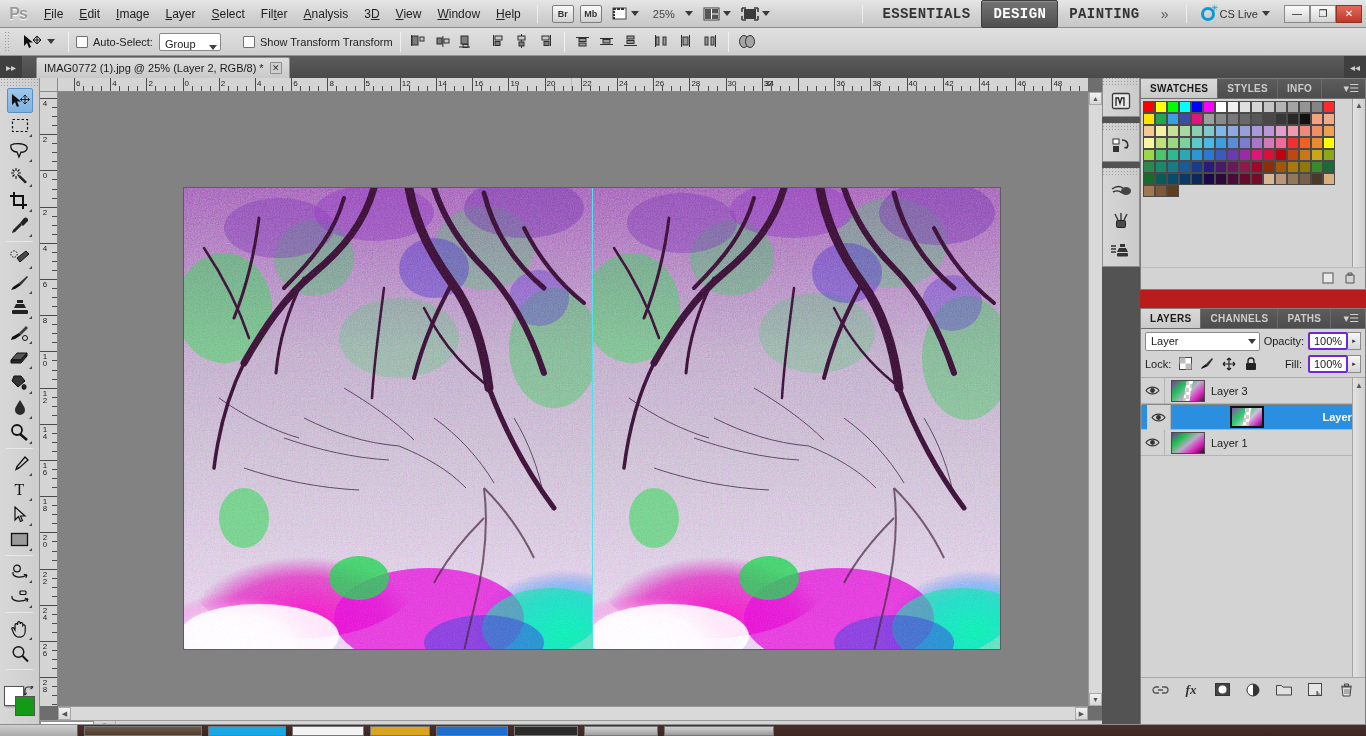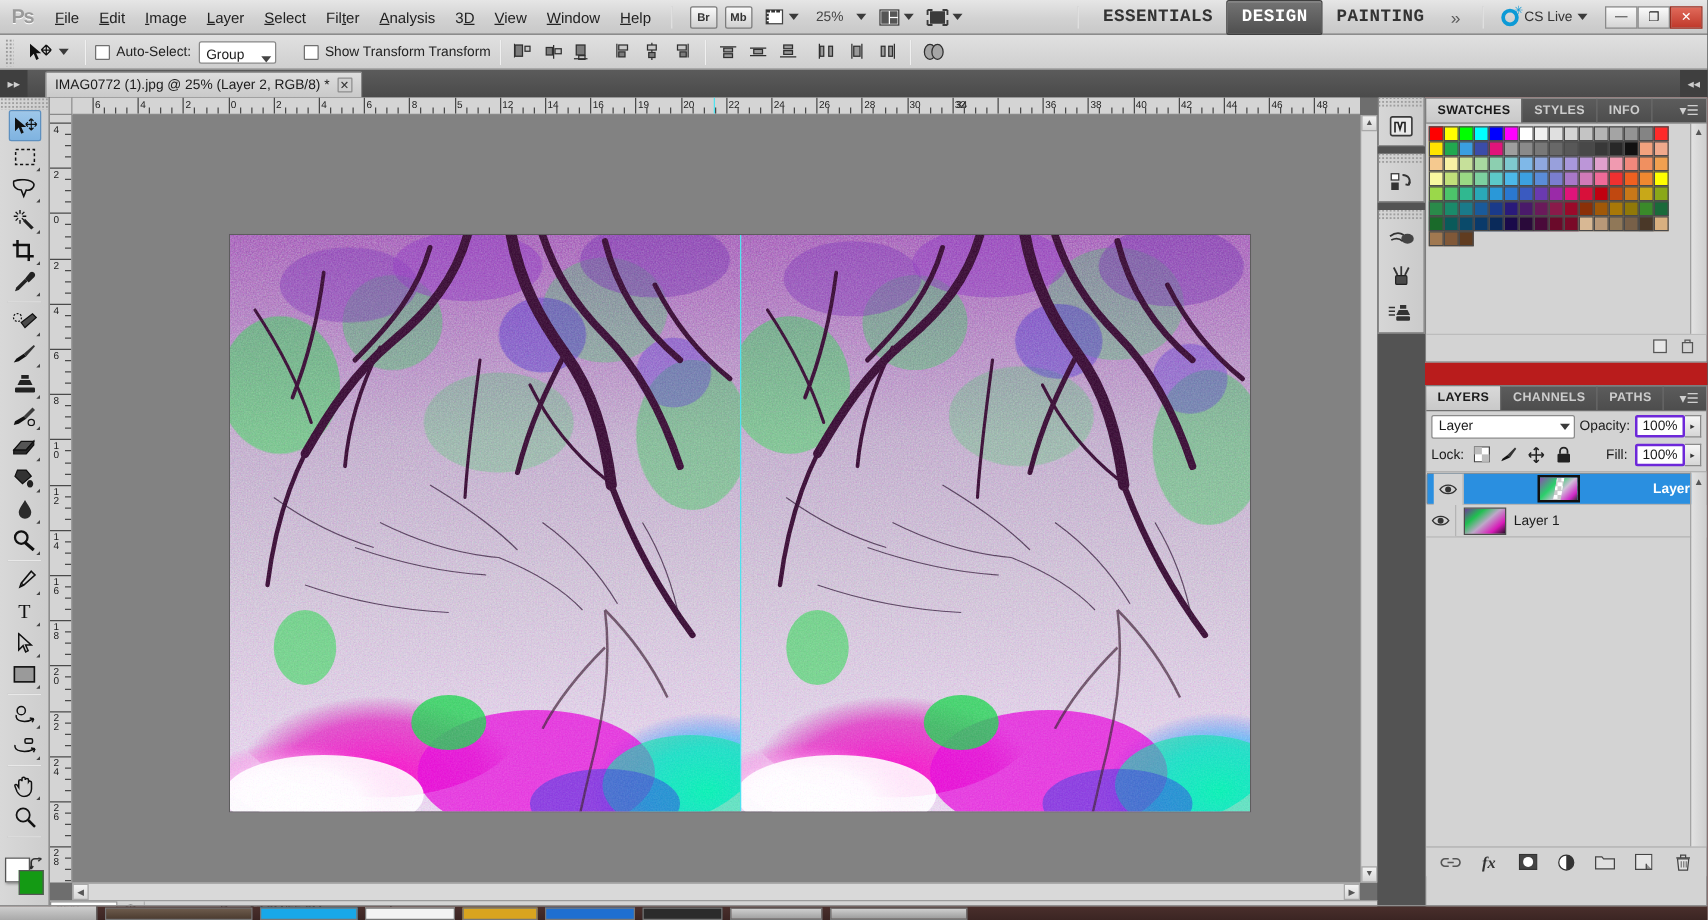--- a/index.html
+++ b/index.html
@@ -1332,20 +1332,32 @@
           </svg>
         </div>
         <span class="op-label" style="margin-left:auto">Fill:</span>
         <div style="display:flex">
           <div class="num-field">100%</div>
           <div class="spin">▸</div>
         </div>
       </div>
 
       <div class="laylist" id="laylist" style="height:300px">
+        <div class="layrow">
+            <div class="eye">
+              <svg width="15" height="11" viewBox="0 0 15 11">
+                <path d="M1,5.5 C4,1 11,1 14,5.5 C11,10 4,10 1,5.5 Z" fill="none" stroke="#333" stroke-width="1.1"></path>
+                <circle cx="7.5" cy="5.5" r="2.4" fill="#333"></circle>
+              </svg>
+            </div>
+            <div class="thumb" style="background: repeating-conic-gradient(rgb(255, 255, 255) 0%, rgb(255, 255, 255) 25%, rgb(204, 204, 204) 0%, rgb(204, 204, 204) 50%) 0px 0px / 7px 7px;">
+              <div style="position: absolute; inset: 0px; background: linear-gradient(135deg, rgb(122, 63, 158), rgb(34, 194, 90) 30%, rgb(192, 176, 204) 55%, rgb(224, 32, 192) 80%, rgb(42, 42, 42)); mask-image: linear-gradient(100deg, rgb(0, 0, 0) 0px, rgb(0, 0, 0) 40%, transparent 42%, transparent 58%, rgb(0, 0, 0) 60%, rgb(0, 0, 0) 100%);"></div>
+            </div>
+            <span class="layname">Layer 3</span>
+          </div>
           <div class="layrow sel">
             <div class="eye">
               <svg width="15" height="11" viewBox="0 0 15 11">
                 <path d="M1,5.5 C4,1 11,1 14,5.5 C11,10 4,10 1,5.5 Z" fill="none" stroke="#333" stroke-width="1.1"></path>
                 <circle cx="7.5" cy="5.5" r="2.4" fill="#333"></circle>
               </svg>
             </div>
             <div class="thumb selected" style="background: repeating-conic-gradient(rgb(255, 255, 255) 0%, rgb(255, 255, 255) 25%, rgb(204, 204, 204) 0%, rgb(204, 204, 204) 50%) 0px 0px / 7px 7px;">
               <div style="position: absolute; inset: 0px; background: linear-gradient(135deg, rgb(138, 79, 174), rgb(42, 208, 106) 35%, rgb(208, 192, 216) 60%, rgb(208, 40, 200) 85%, rgb(51, 51, 51)); mask-image: linear-gradient(100deg, rgb(0, 0, 0) 0px, rgb(0, 0, 0) 40%, transparent 42%, transparent 58%, rgb(0, 0, 0) 60%, rgb(0, 0, 0) 100%);"></div>
             </div>

